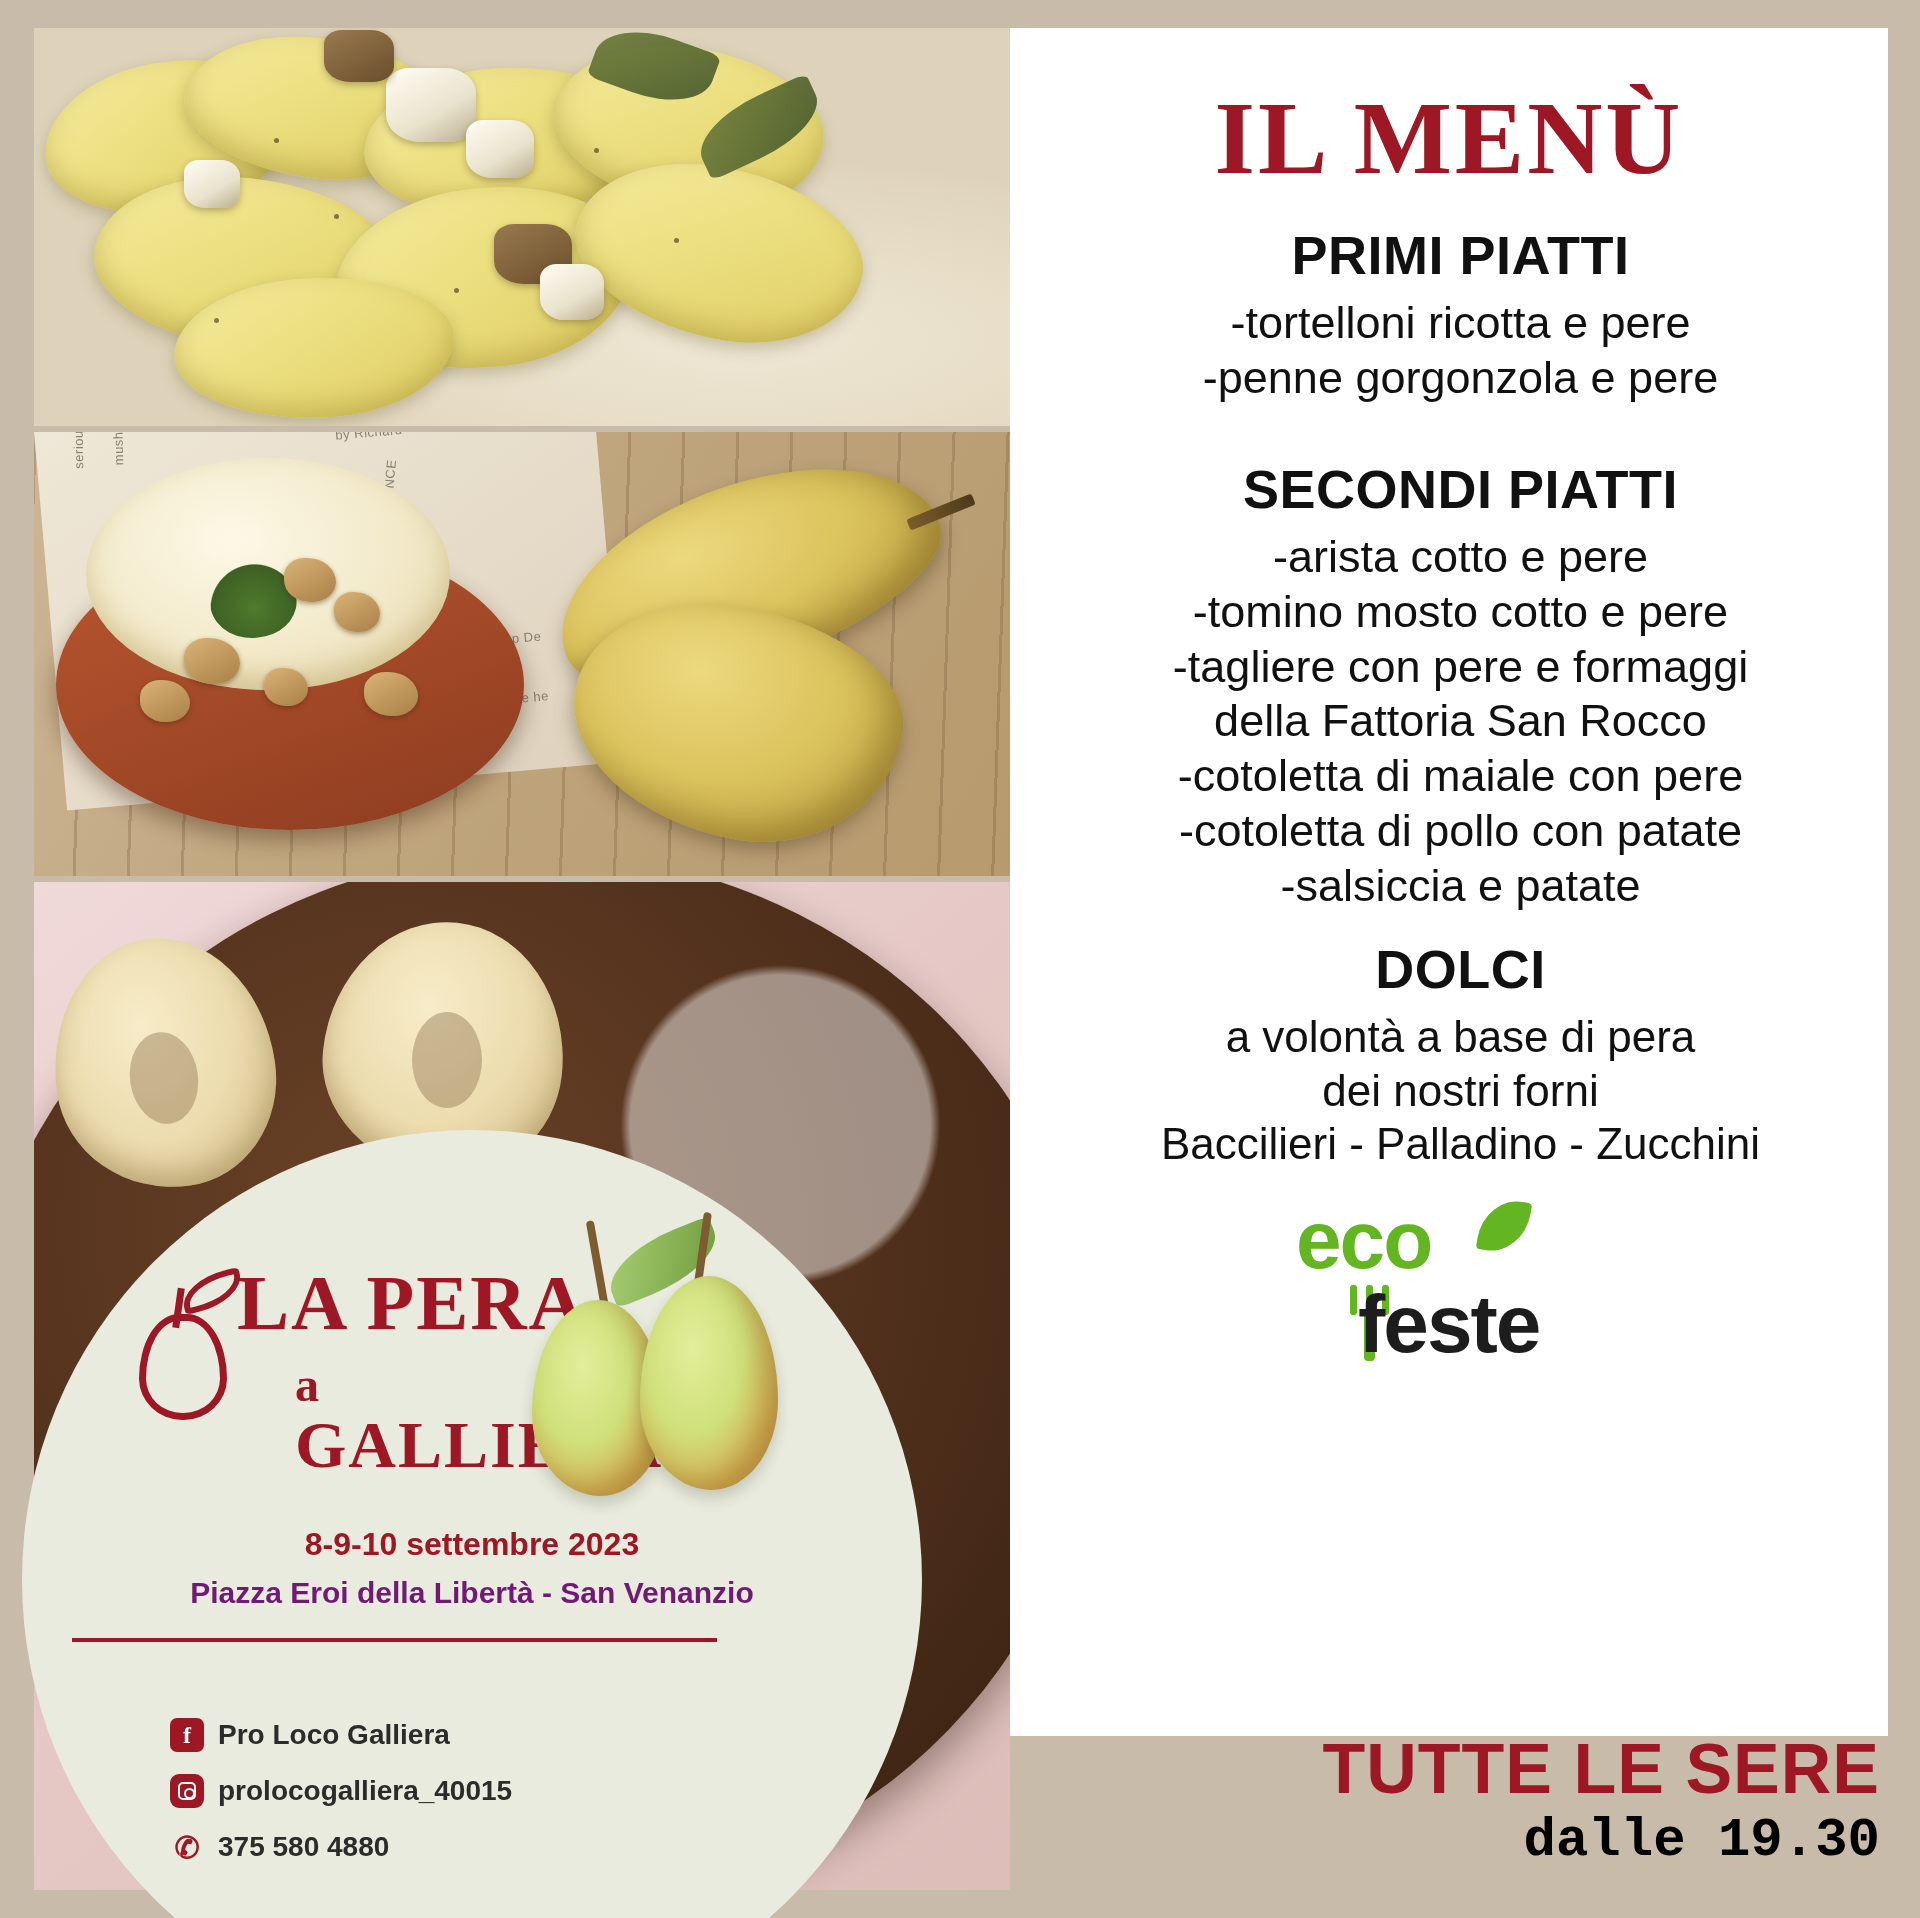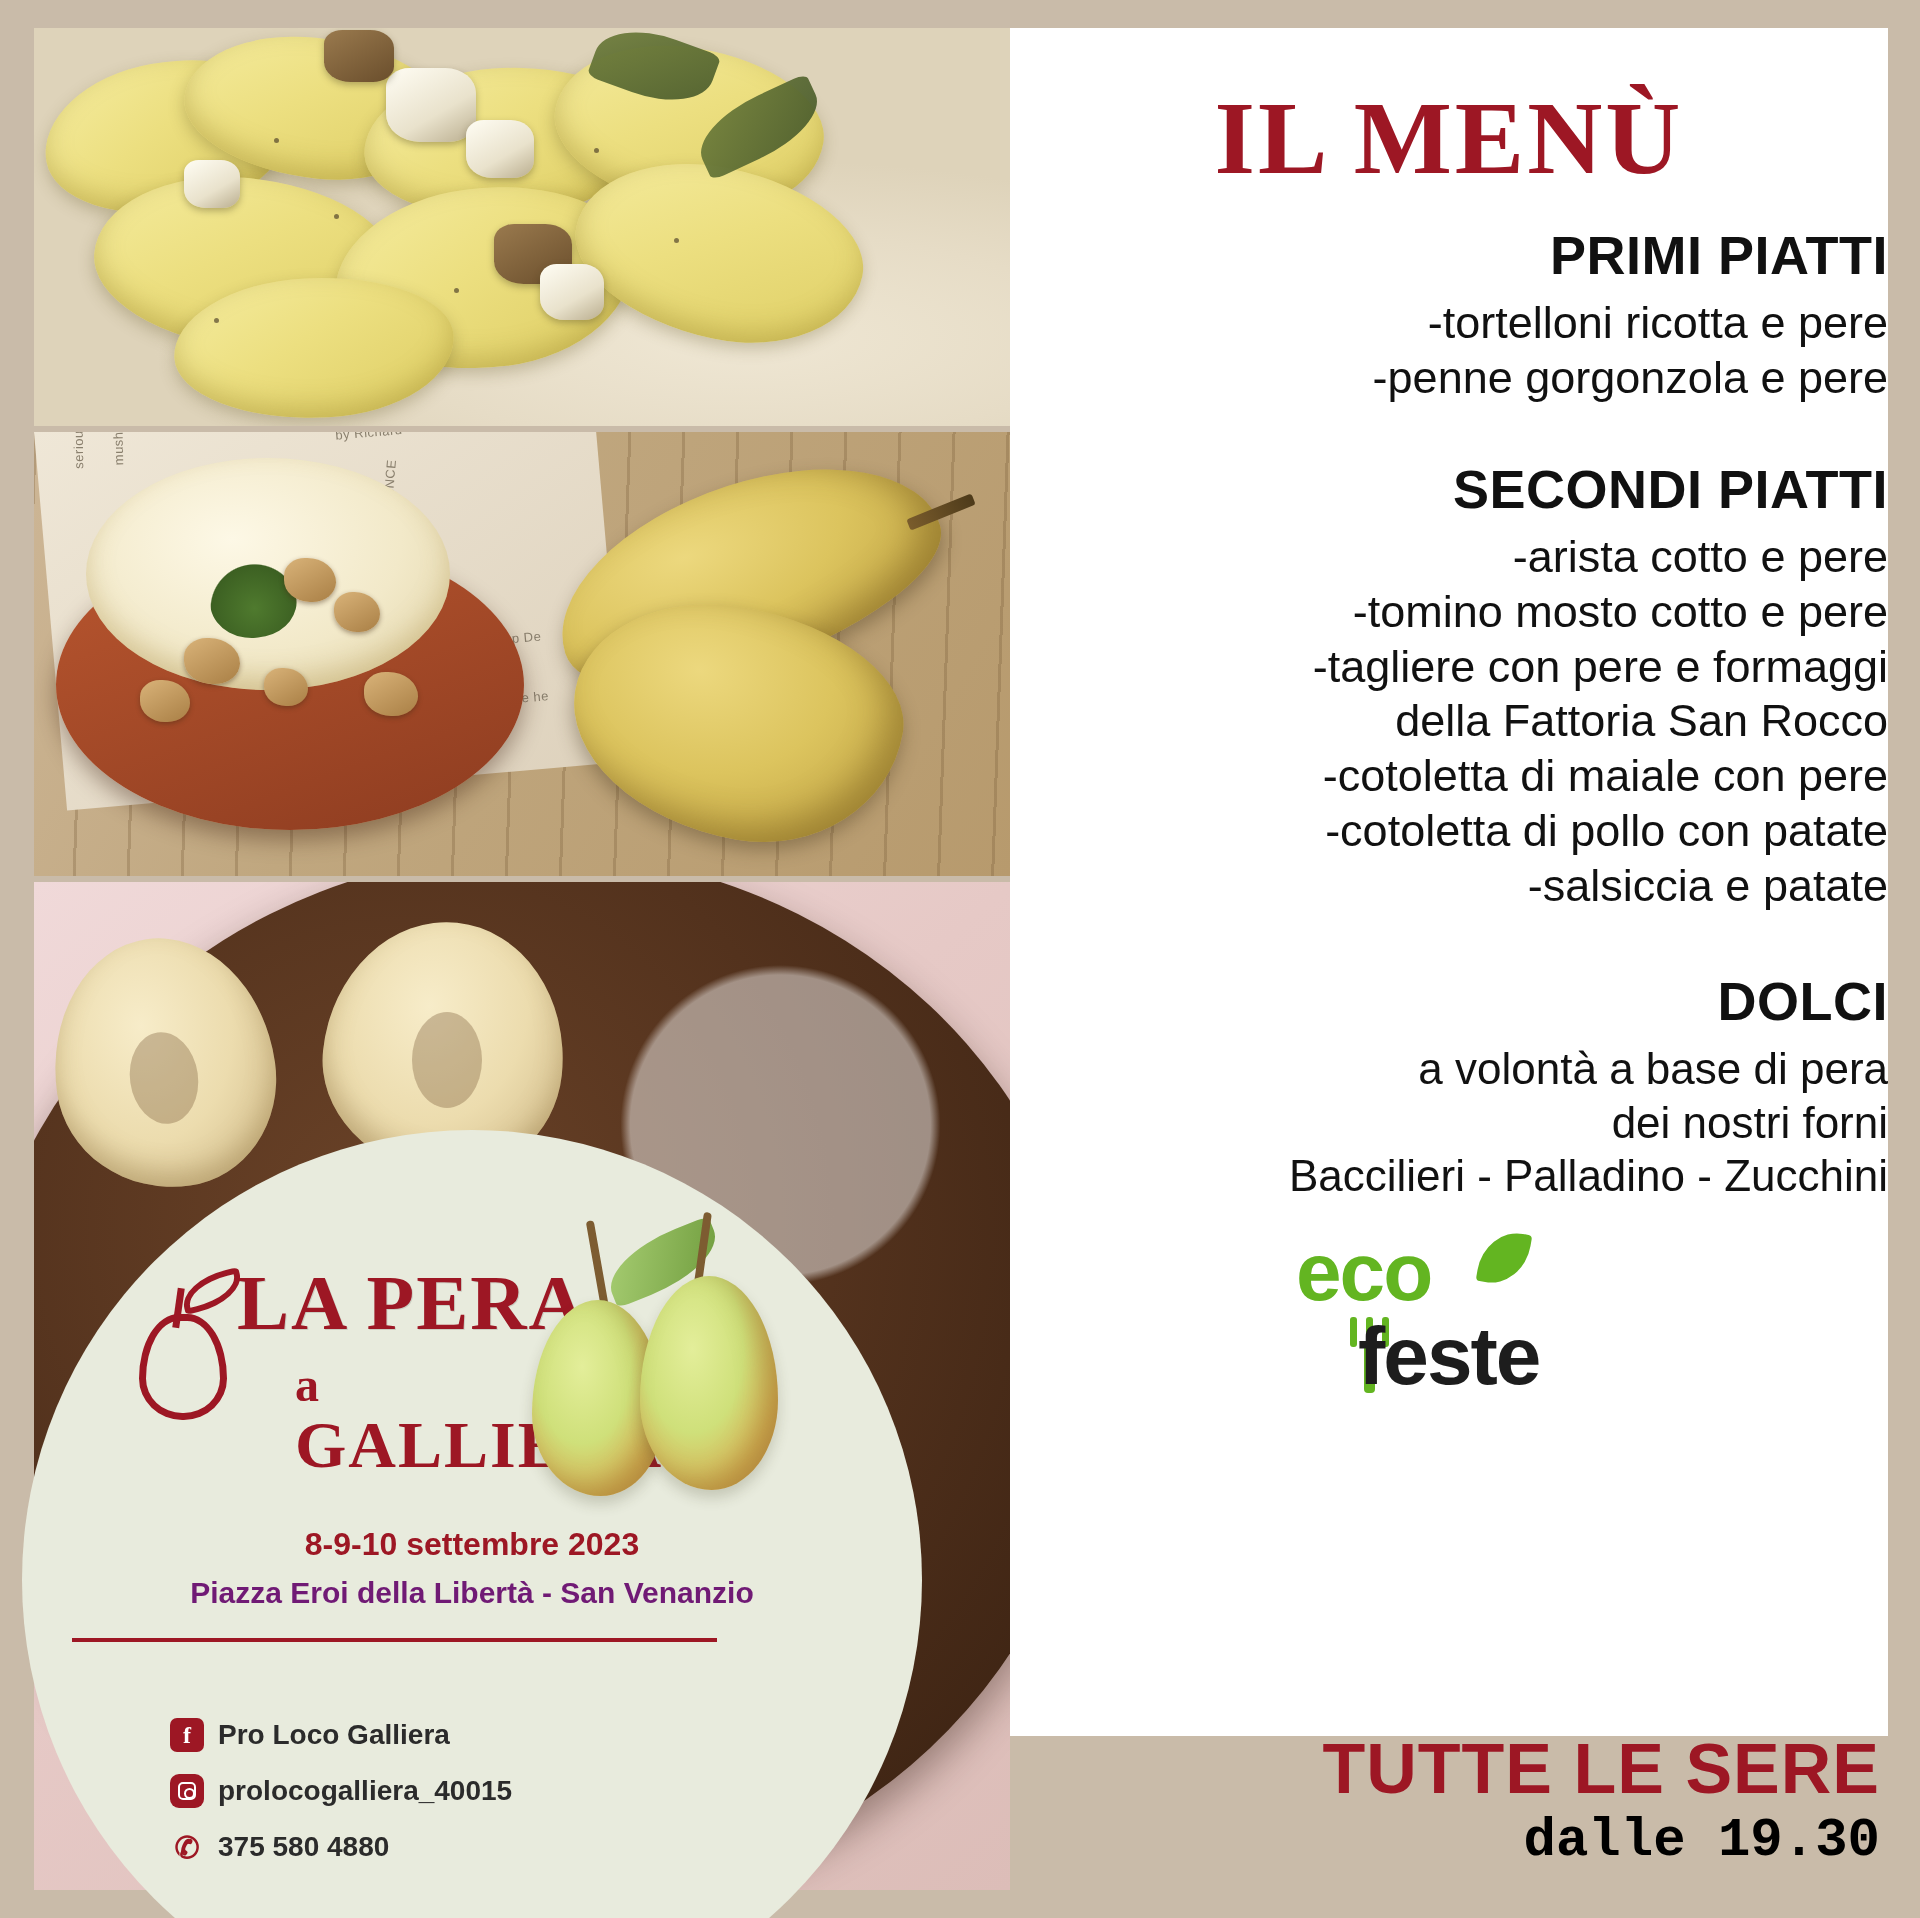--- a/index.html
+++ b/index.html
@@ -376,38 +376,38 @@
     text-align: center;
     color: #9d1724;
     font-family: "Liberation Serif", serif;
     font-weight: bold;
     font-size: 104px;
     letter-spacing: 3px;
     line-height: 1;
   }
   .section {
     margin-top: 34px;
-    text-align: right;
+    text-align: center;
     padding-left: 23px;
   }
   .section-head {
     color: #111;
     font-weight: bold;
     font-size: 54px;
     letter-spacing: .5px;
     margin-bottom: 10px;
   }
   .section-lines {
     color: #111;
     font-size: 45px;
     line-height: 1.22;
   }
   .section-lines div { white-space: nowrap; }
   .section.secondi { margin-top: 52px; }
-  .section.dolci { margin-top: 56px; }
+  .section.dolci { margin-top: 24px; }
   .section.dolci .section-lines { font-size: 44px; }
 
   
   .ecofeste {
     position: relative;
     width: 330px;
     height: 180px;
     margin: 22px auto 0 auto;
   }
   .eco-word {

